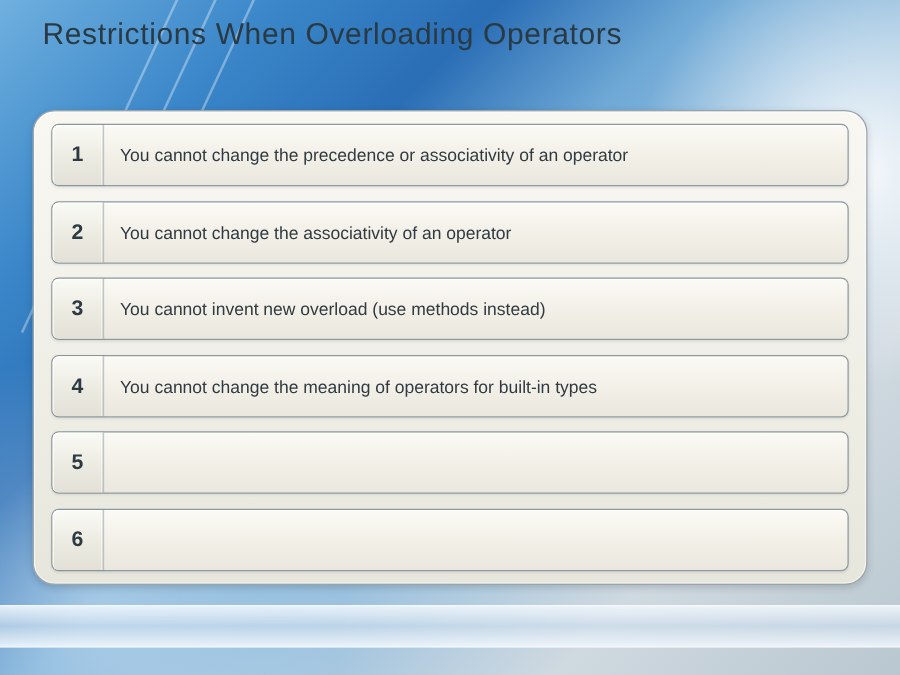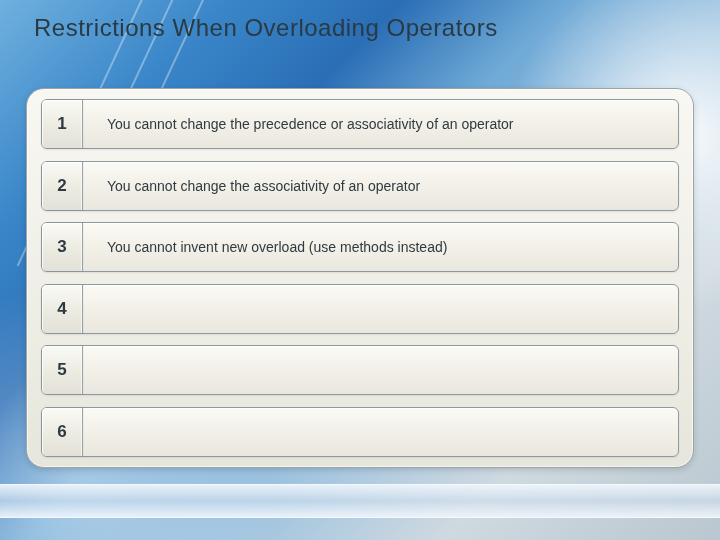--- a/index.html
+++ b/index.html
@@ -67,21 +67,21 @@
   }
   .num {
     font-size: 17px;
     font-weight: bold;
     color: #2e3a42;
   }
   .textcell {
     flex: 1;
     display: flex;
     align-items: center;
-    padding-left: 24px;
+    padding-left: 13px;
     font-size: 14px;
     color: #303a42;
   }
   .bottombar {
     position: absolute;
     left: 0;
     right: 0;
     bottom: 22px;
     height: 32px;
     background: linear-gradient(180deg, rgba(240,246,252,0.9) 0%, rgba(205,222,238,0.6) 50%, rgba(240,246,252,0.9) 100%);
@@ -128,20 +128,21 @@
       <div class="numcell">
         <span class="num">3</span>
       </div>
       <div class="textcell">You cannot invent new overload (use methods instead)</div>
     </div>
 
     <div class="row">
       <div class="numcell">
         <span class="num">4</span>
       </div>
+      <div class="textcell">You cannot change the meaning of operators for built-in types</div>
     </div>
 
     <div class="row">
       <div class="numcell">
         <span class="num">5</span>
       </div>
     </div>
 
     <div class="row">
       <div class="numcell">

